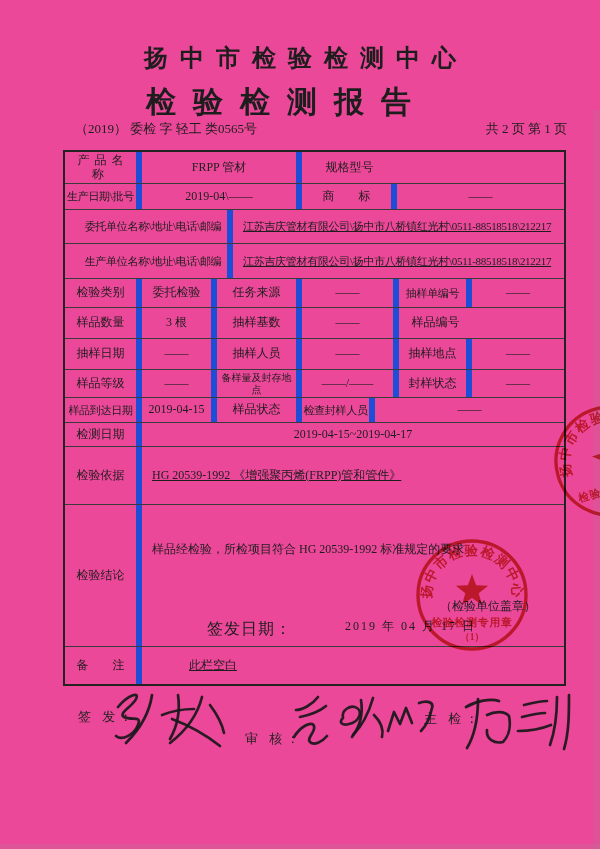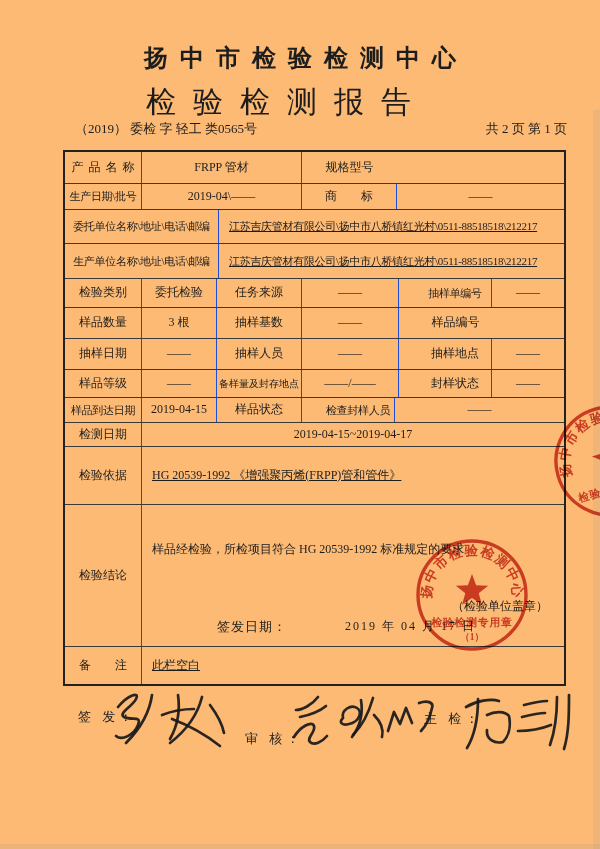--- a/index.html
+++ b/index.html
@@ -1,40 +1,40 @@
 <!DOCTYPE html>
 <html><head>
 <meta charset="utf-8">
 <style>
   html,body{margin:0;padding:0;}
   body{width:600px;height:849px;background:#e9e9e9;font-family:"Liberation Serif","DejaVu Serif",serif;}
-  .page{position:relative;width:600px;height:849px;background:#fdba74;overflow:hidden;color:#1d1d1d;}
+  .page{position:relative;width:600px;height:849px;background:#ec4899;overflow:hidden;color:#1d1d1d;}
   .edge-r{position:absolute;right:0;top:110px;width:7px;height:739px;background:rgba(150,150,150,.14);}
   .edge-b{position:absolute;left:0;bottom:0;width:600px;height:5px;background:rgba(150,150,150,.16);}
 
   .title1{position:absolute;left:0;top:42px;width:600px;text-align:center;font-size:24px;font-weight:bold;letter-spacing:12px;text-indent:12px;}
-  .title2{position:absolute;left:0;top:82px;width:557px;text-align:center;font-size:30px;font-weight:normal;letter-spacing:17px;text-indent:17px;}
+  .title2{position:absolute;left:0;top:82px;width:557px;text-align:center;font-size:30px;font-weight:bold;letter-spacing:17px;text-indent:17px;}
   .refline{position:absolute;left:75px;top:120px;width:492px;display:flex;justify-content:space-between;font-size:13px;}
 
   .tbl{position:absolute;left:63px;top:150px;width:503px;height:536px;border:2.5px solid #222;box-sizing:border-box;display:flex;flex-direction:column;background:transparent;}
   .row{display:flex;border-bottom:1px solid #3a3a3a;box-sizing:border-box;flex:0 0 auto;}
-  .row:last-child{border-bottom:none;flex:1 1 auto;}
-  .cell{border-right:1px solid #1d4ed8;box-sizing:border-box;display:flex;align-items:center;justify-content:center;font-size:12px;line-height:1.15;text-align:center;}
+  .row:last-child{border-bottom:none;flex:1 1 auto;gap:37px;}
+  .cell{border-right:6px solid #1d4ed8;box-sizing:border-box;display:flex;align-items:center;justify-content:center;font-size:12px;line-height:1.15;text-align:center;}
   .cell:last-child{border-right:none;}
   .grow{flex:1 1 auto;}
-  .w77{flex:0 0 77px;} .w160{flex:0 0 160px;} .w95{flex:0 0 95px;} .w154{flex:0 0 154px;}
-  .w75{flex:0 0 75px;} .w85{flex:0 0 85px;text-align:center;} .w97{flex:0 0 97px;} .w73{flex:0 0 73px;margin-left:20px;}
+  .w77{flex:0 0 77px;} .w160{flex:0 0 160px;} .w95{flex:0 0 95px;} .w154{flex:0 0 154px;margin-left:14px;}
+  .w75{flex:0 0 75px;} .w85{flex:0 0 85px;text-align:center;} .w97{flex:0 0 97px;} .w73{flex:0 0 73px;}
   .sp{letter-spacing:5px;text-indent:5px;}
   .left{justify-content:flex-start;text-align:left;padding-left:10px;text-decoration:underline;}
   .tight{font-size:11px;letter-spacing:-.3px;}
   .tiny{font-size:10px;}
   .conc-cell{position:relative;}
   .conc-text{position:absolute;left:10px;top:38px;font-size:12px;}
-  .seal-hint{position:absolute;right:16px;top:95px;font-size:12px;text-align:center;}
-  .issue-label{position:absolute;left:75px;top:115px;font-size:13px;letter-spacing:1px;}
+  .seal-hint{position:absolute;right:28px;top:95px;font-size:12px;text-align:center;}
+  .issue-label{position:absolute;left:65px;top:115px;font-size:16px;letter-spacing:1px;}
   .issue-date{position:absolute;left:203px;top:115px;font-size:12px;letter-spacing:2px;}
 
   .stamp{position:absolute;mix-blend-mode:multiply;opacity:.88;}
   .sc{fill:none;stroke:#c43a2e;stroke-width:3.4;}
   .star{fill:#c43a2e;}
   .arcT{fill:#c43a2e;font-weight:bold;letter-spacing:1.5px;}
   .lineT{fill:#c43a2e;font-weight:bold;font-size:10.8px;letter-spacing:.8px;}
   .numT{fill:#c43a2e;font-size:9.5px;font-weight:bold;}
 
   .sig-strip{position:absolute;left:0;top:685px;width:600px;height:100px;}

